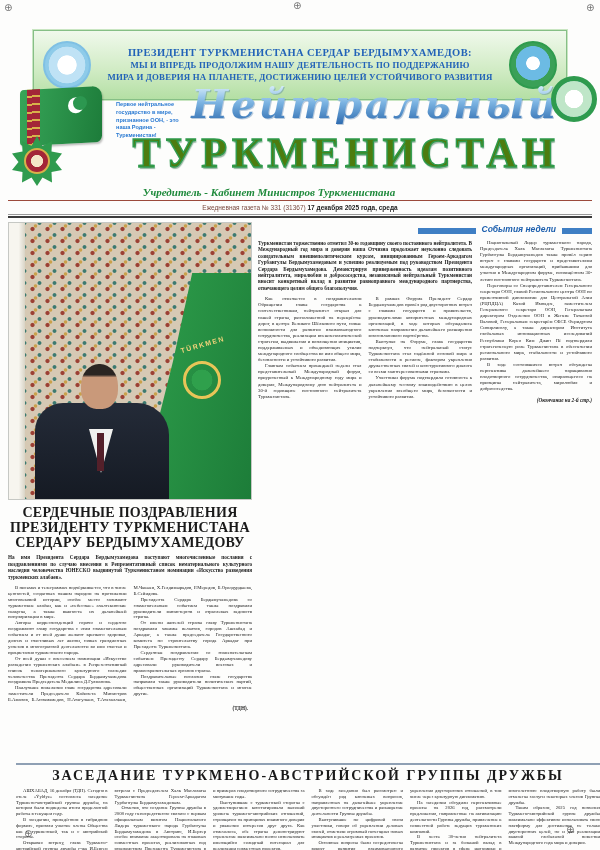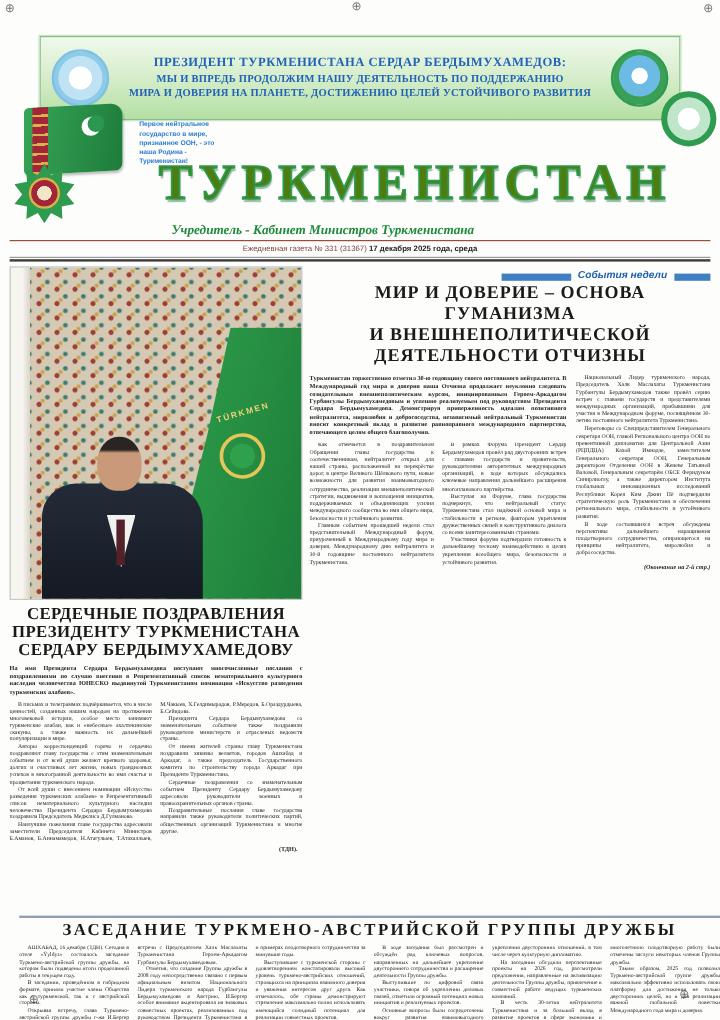--- a/index.html
+++ b/index.html
@@ -176,20 +176,21 @@
   </div>
 
   <div class="flag-rect">
     <div class="flag-stripe"></div>
     <div class="flag-crescent"></div>
   </div>
   <div class="state-star">
     <div class="state-star-inner"></div>
   </div>
   <div class="masthead-slogan">Первое нейтральное государство в мире, признанное ООН, - это наша Родина - Туркменистан!</div>
+  <div class="title-script">Нейтральный</div>
   <div class="title-main">ТУРКМЕНИСТАН</div>
   <div class="corner-logo"></div>
   <div class="founder">Учредитель - Кабинет Министров Туркменистана</div>
   <div class="rule-maroon"></div>
   <div class="dateline">
     <span>Ежедневная газета № 331 (31367)</span>
     <b>17 декабря 2025 года, среда</b>
   </div>
   <div class="rule-thin"></div>
   <div class="rule-thick"></div>
@@ -222,23 +223,20 @@
       </div>
     <div class="left-sig">(ТДН).</div>
   </div>
 
   <div class="right-col">
     <div class="badge-row">
       <span class="badge-bar long"></span>
       <span class="badge-label">События недели</span>
       <span class="badge-bar short"></span>
     </div>
-    <div class="main-title">МИР И ДОВЕРИЕ – ОСНОВА ГУМАНИЗМА
-И ВНЕШНЕПОЛИТИЧЕСКОЙ
-ДЕЯТЕЛЬНОСТИ ОТЧИЗНЫ</div>
     <div class="article-row">
       <div class="art-left">
         <div class="art-intro bodytext">Туркменистан торжественно отметил 30-ю годовщину своего постоянного нейтралитета. В Международный год мира и доверия наша Отчизна продолжает неуклонно следовать созидательным внешнеполитическим курсом, инициированным Героем-Аркадагом Гурбангулы Бердымухамедовым и успешно реализуемым под руководством Президента Сердара Бердымухамедова. Демонстрируя приверженность идеалам позитивного нейтралитета, миролюбия и добрососедства, независимый нейтральный Туркменистан вносит конкретный вклад в развитие равноправного международного партнерства, отвечающего целям общего благополучия.</div>
         <div class="art-cols bodytext">
             <p>Как отмечается в поздравительном Обращении главы государства к соотечественникам, нейтралитет открыл для нашей страны, расположенной на перекрёстке дорог, в центре Великого Шёлкового пути, новые возможности для развития взаимовыгодного сотрудничества, реализации внешнеполитической стратегии, выдвижения и воплощения инициатив, поддерживаемых и объединяющих усилия международного сообщества во имя общего мира, безопасности и устойчивого развития.</p>
             <p>Главным событием прошедшей недели стал представительный Международный форум, приуроченный к Международному году мира и доверия, Международному дню нейтралитета и 30-й годовщине постоянного нейтралитета Туркменистана.</p>
             <p>В рамках Форума Президент Сердар Бердымухамедов провёл ряд двусторонних встреч с главами государств и правительств, руководителями авторитетных международных организаций, в ходе которых обсуждались ключевые направления дальнейшего расширения многопланового партнёрства.</p>
             <p>Выступая на Форуме, глава государства подчеркнул, что нейтральный статус Туркменистана стал надёжной основой мира и стабильности в регионе, фактором укрепления дружественных связей и конструктивного диалога со всеми заинтересованными странами.</p>
             <p>Участники форума подтвердили готовность к дальнейшему тесному взаимодействию в целях укрепления всеобщего мира, безопасности и устойчивого развития.</p>
           </div>

